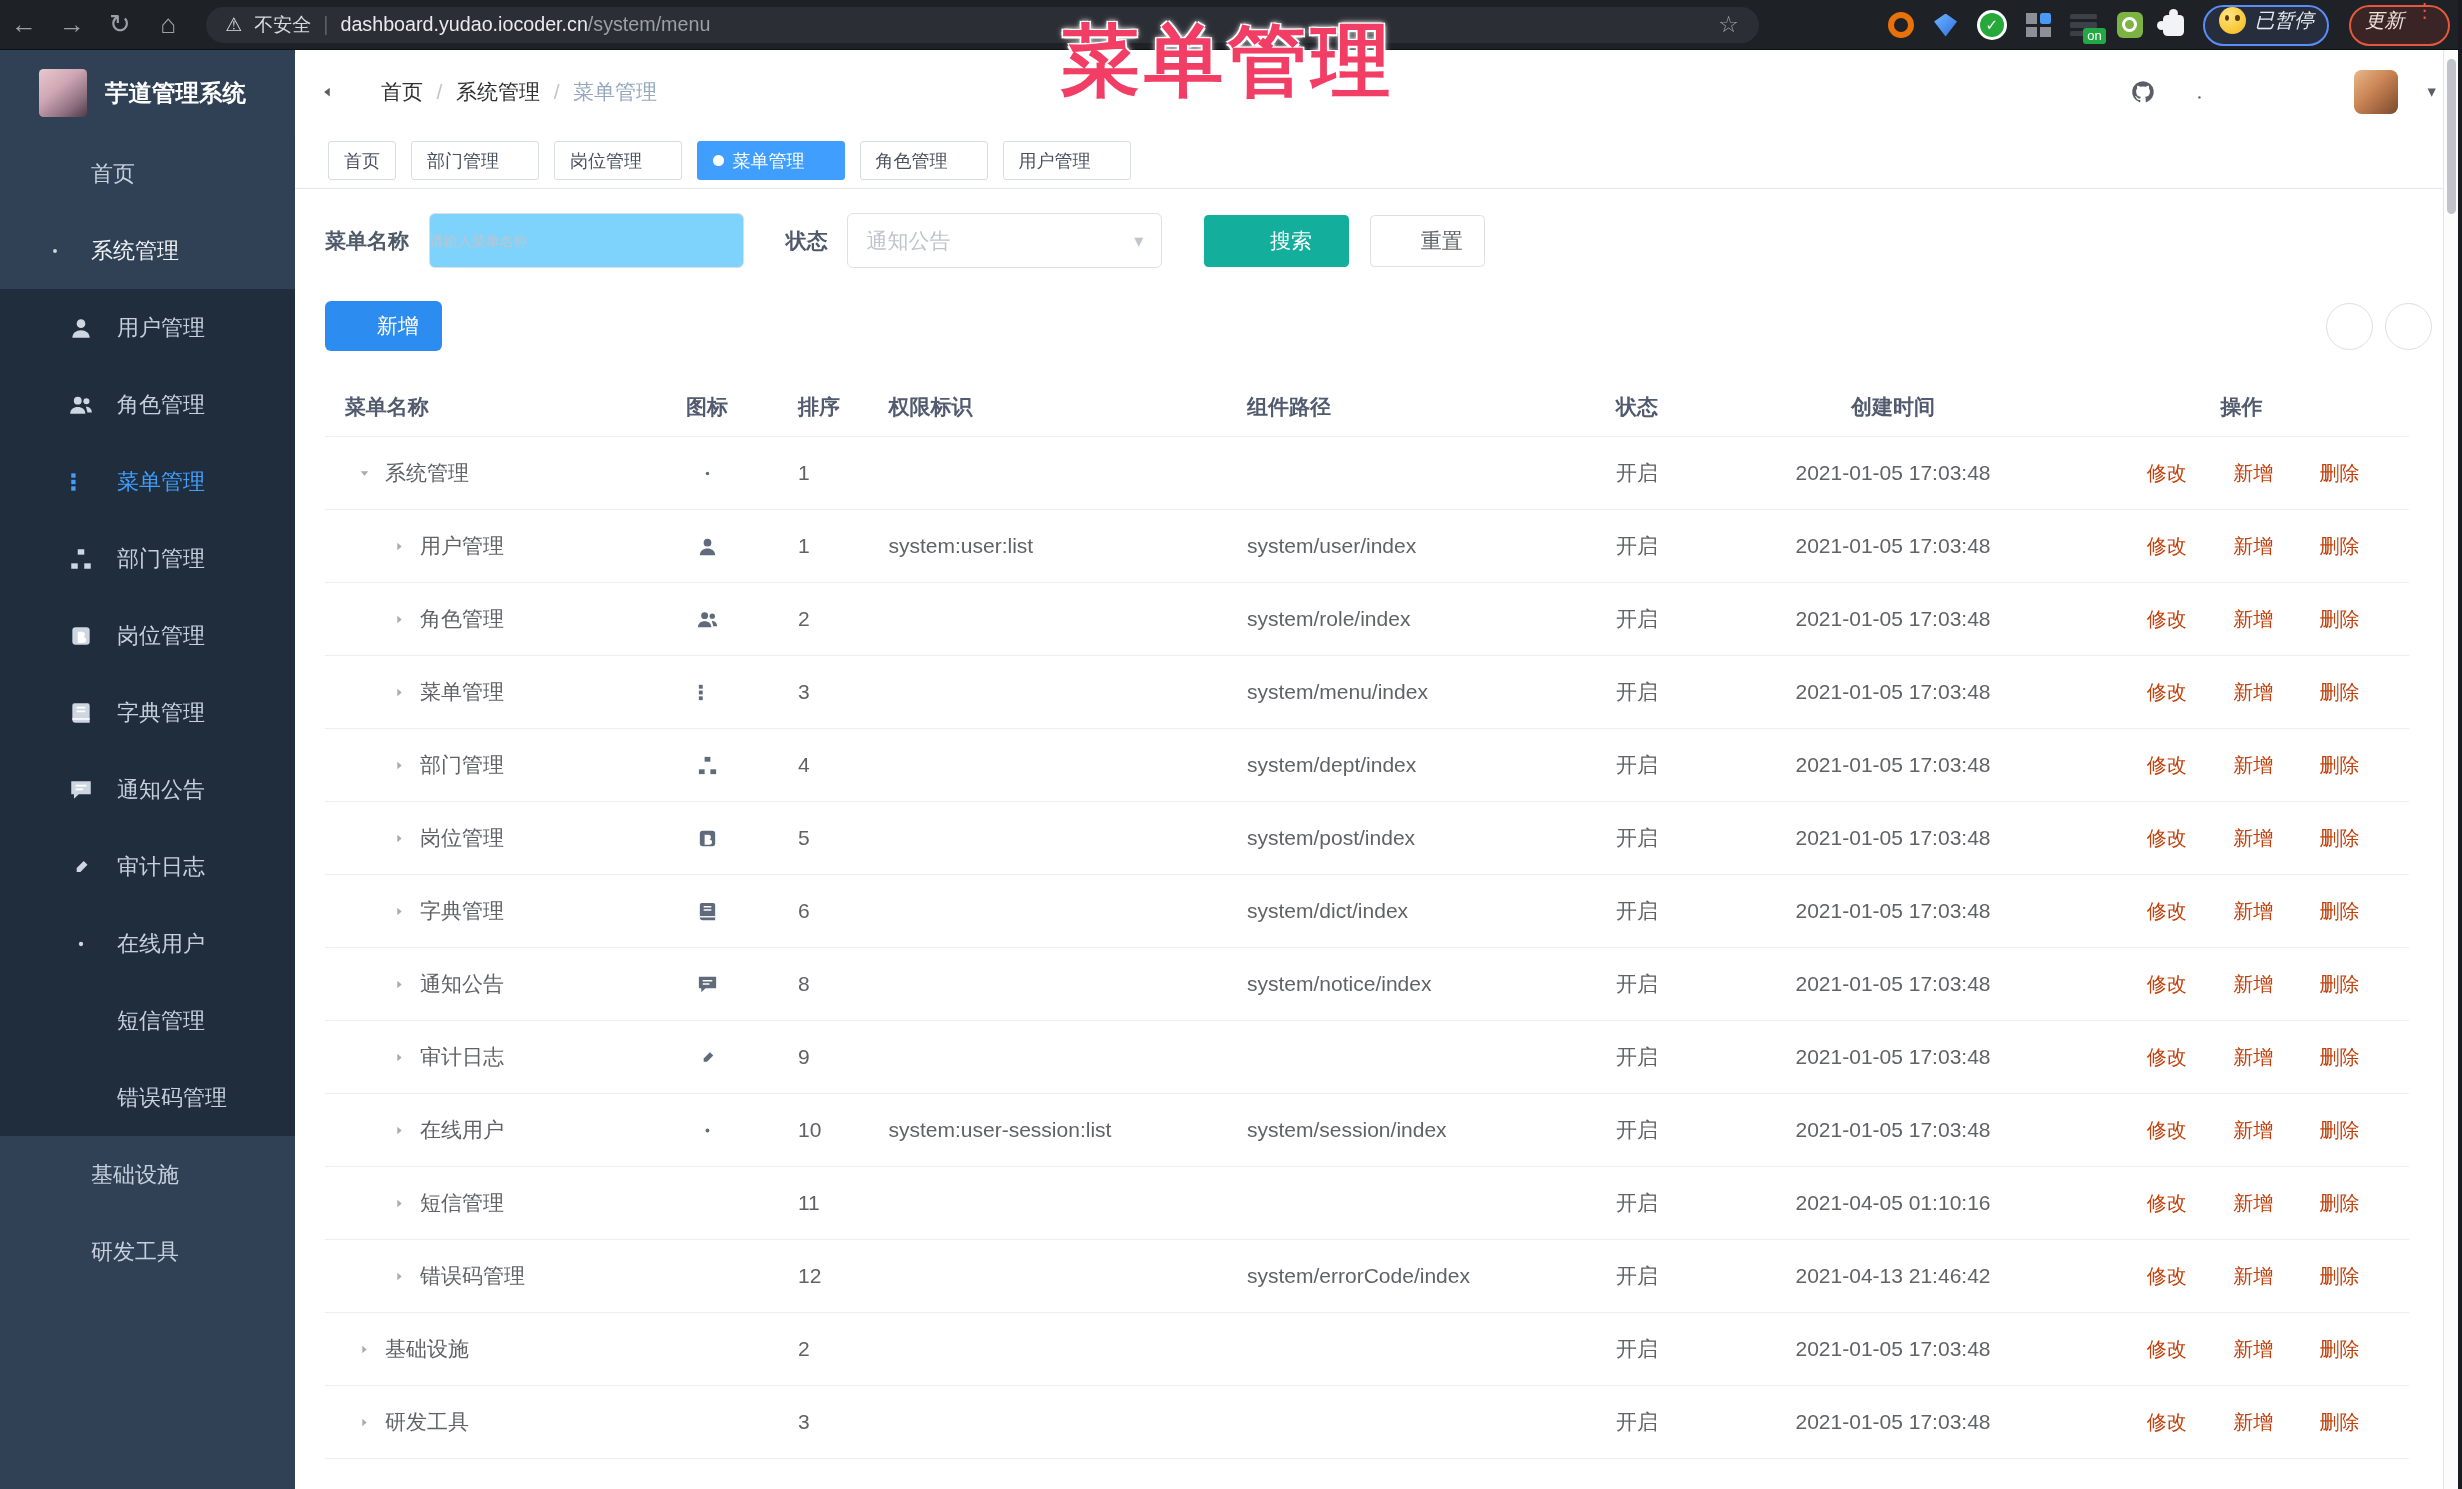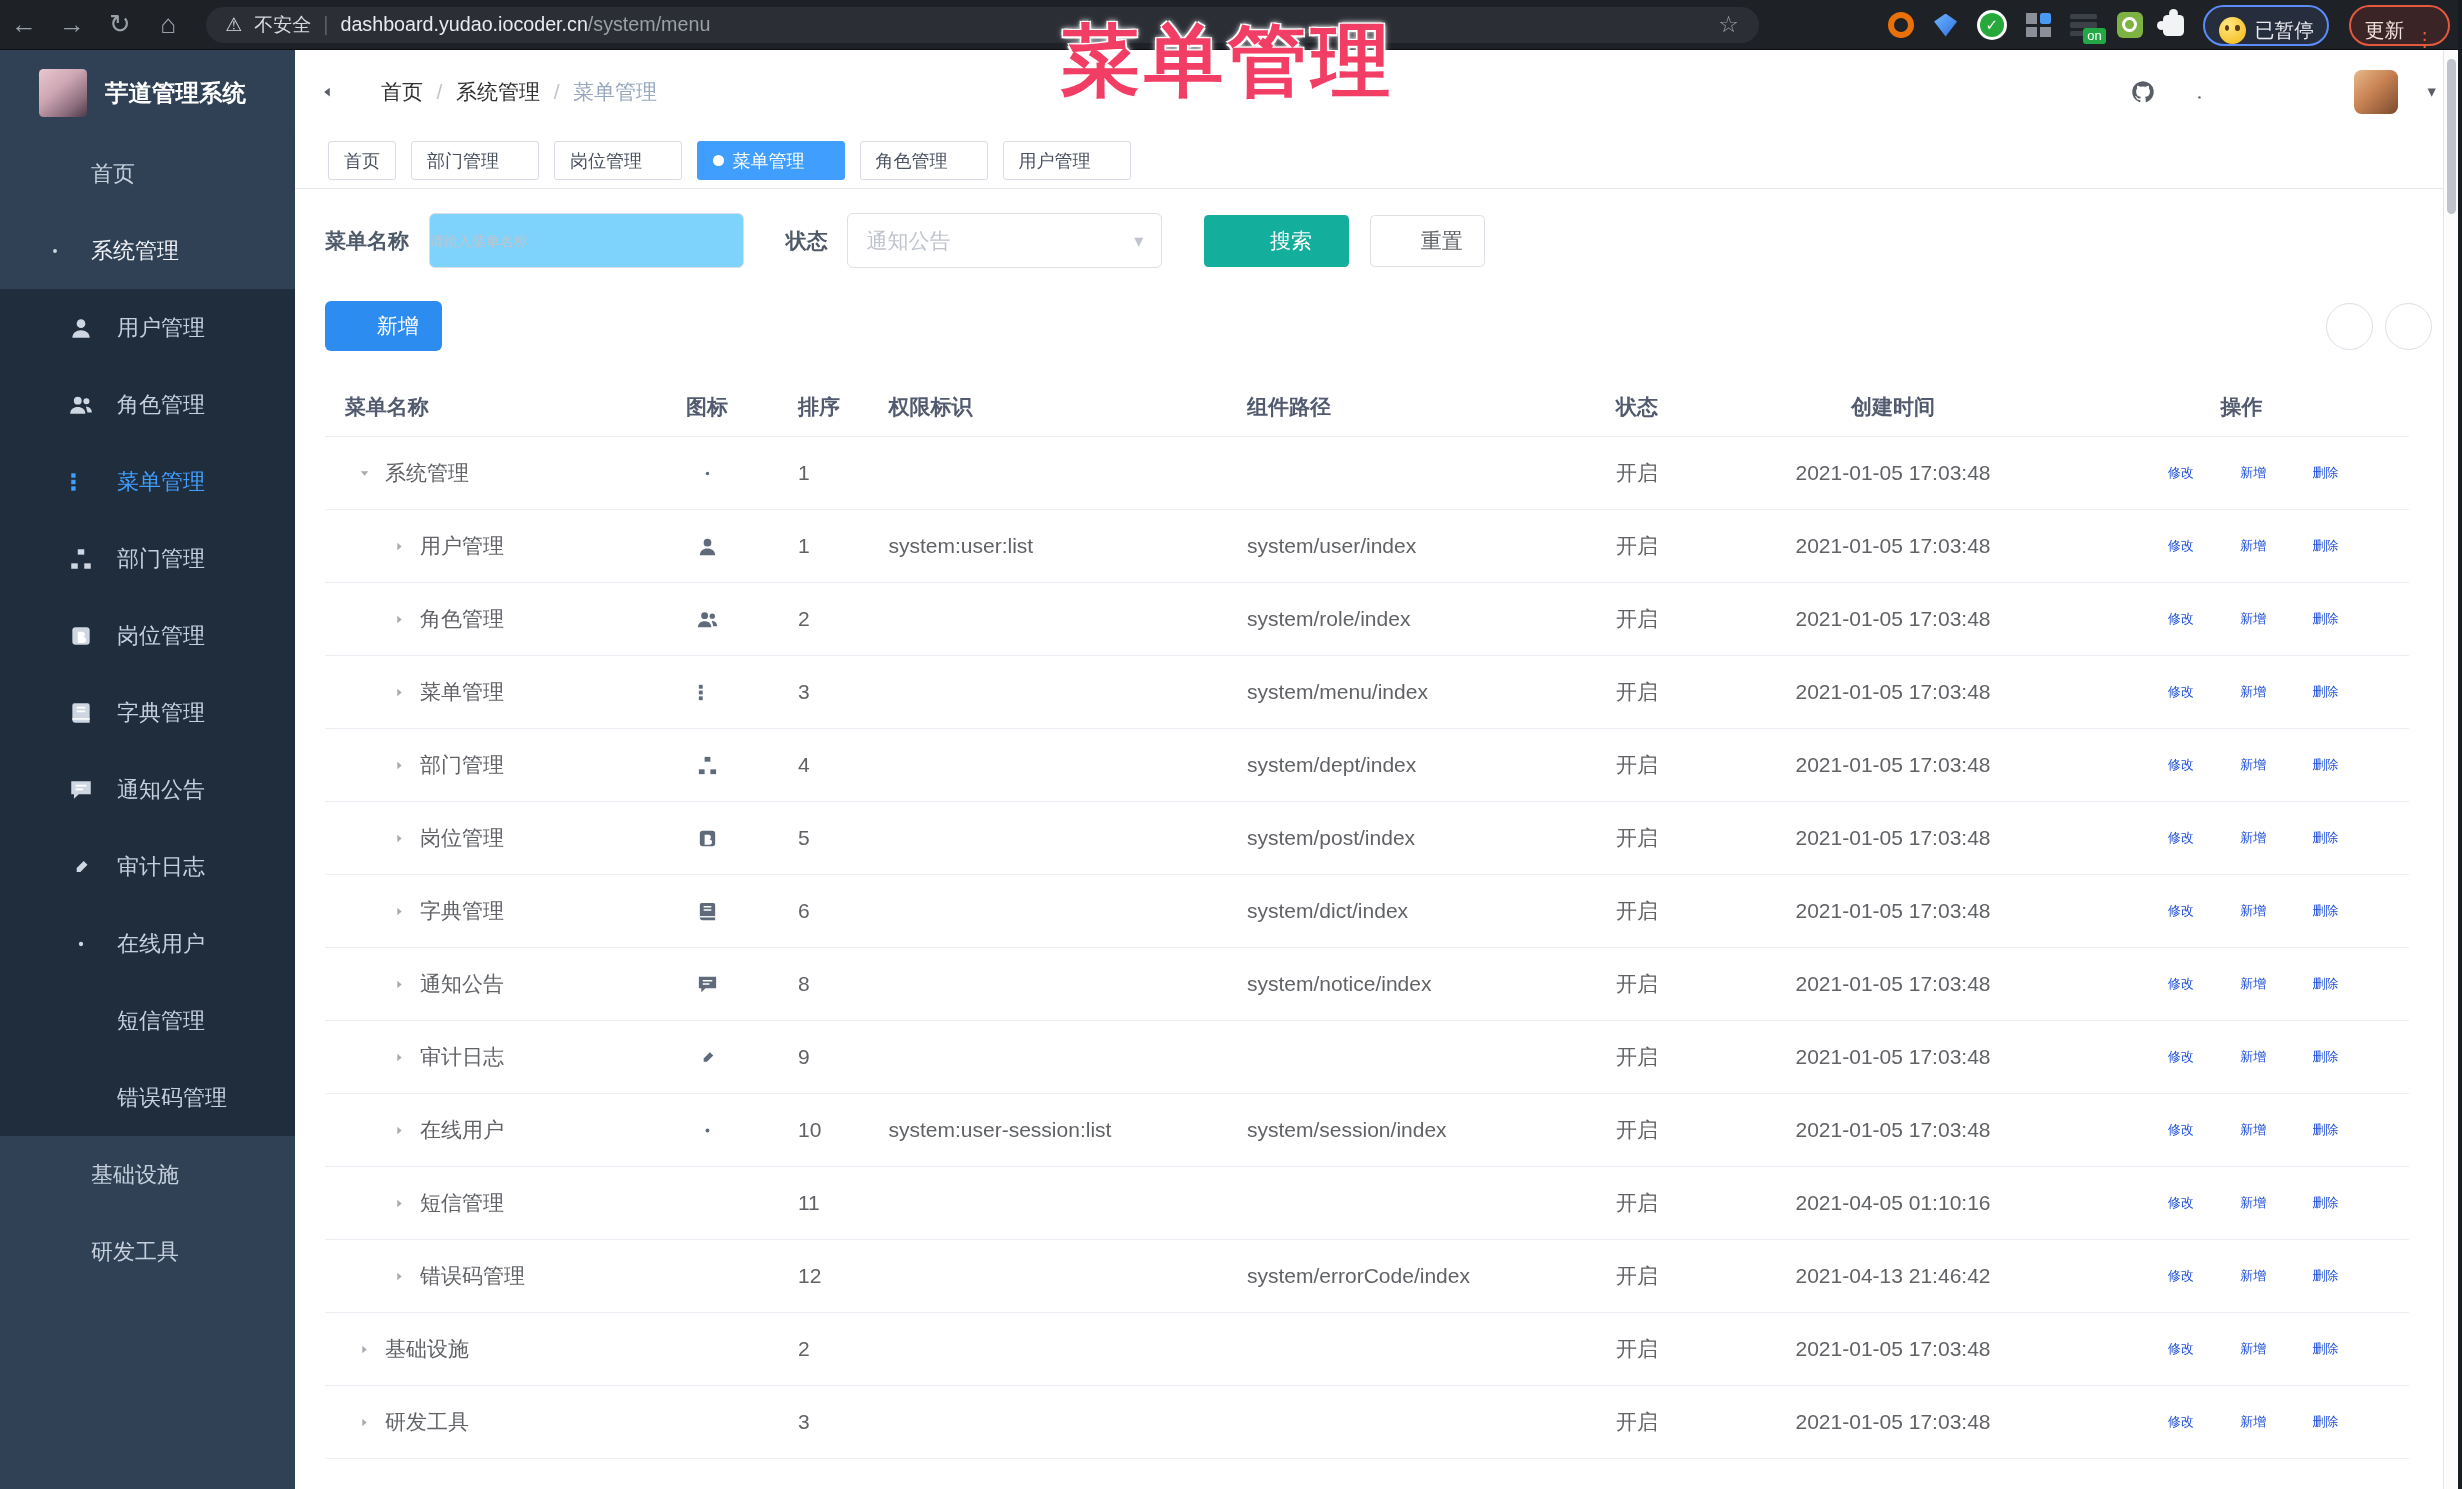--- a/index.html
+++ b/index.html
@@ -33,21 +33,21 @@
   .ext-on .bars { position:absolute; inset:0; display:flex; flex-direction:column; justify-content:space-between; }
   .ext-on .bars i { height:5.3px; background:#3c4148; border-radius:1.5px; }
   .ext-on .badge { position:absolute; right:-9px; bottom:-7.6px; background:#23a845; color:#fff; font-size:13px;
     padding:0.8px 4.5px; border-radius:3px; border:1.5px solid #0f1screen215; }
   .ext-mag { width:26px; height:26px; background:#7cb342; border-radius:6px; position:relative; }
   .ext-mag::after { content:""; position:absolute; left:5.3px; top:5.3px; width:9px; height:9px;
     border:3px solid #fff; border-radius:50%; }
   .ext-puzzle { width:21px; height:21px; background:#f1f3f4; border-radius:4.5px; position:relative; }
   .ext-puzzle::before { content:""; position:absolute; top:-5.3px; left:6px; width:9px; height:9px; background:#f1f3f4; border-radius:50%; }
   .ext-puzzle::after { content:""; position:absolute; left:-5.3px; top:6px; width:9px; height:9px; background:#f1f3f4; border-radius:50%; }
-  .pill { height:41px; display:flex; align-items:flex-end; border-radius:21px; }
+  .pill { height:41px; display:flex; align-items:flex-start; border-radius:21px;font-style:italic; }
   #paused-pill { border:2.3px solid #5c8cf7; background:#262e3e; padding:0 13.6px; gap:9px; }
   .emoji-face { width:27px; height:27px; border-radius:50%;
     background:radial-gradient(circle at 35% 30%, #ffe680, #f7c531 70%); position:relative; }
   .emoji-face::before, .emoji-face::after { content:""; position:absolute; top:8.3px; width:4.5px; height:6px; border-radius:50%; background:#5b3b14; }
   .emoji-face::before { left:6px; } .emoji-face::after { right:6px; }
   #paused-pill span { color:#e8eaed; font-size:19.7px; }
   #update-pill { border:2.3px solid #e4593e; background:#3a2426; padding:0 13.6px; gap:10.6px; }
   #update-pill span { color:#efe2da; font-size:19.7px; }
   #update-pill .dots { color:#e4593e; font-size:19.7px; letter-spacing:0; line-height:7.6px; }
 
@@ -135,21 +135,21 @@
   .c-perm { padding-left:26.5px; }
   .c-path { padding-left:29px; }
   .c-status { padding-left:49px; }
   .c-time { justify-content:center; }
   .c-ops { justify-content:center; gap:23px; }
   .indent.l2 { width:35px; flex:none; }
   .caret { width:13px; height:13px; color:#a8abb2; }
   .caret.down { transform:rotate(90deg); }
   .tic { width:23px; height:23px; color:#5f6b7a; }
   .tic.lite { color:#9fc3de; }
-  .c-ops a { color:#1d4ed8; display:flex; align-items:flex-end; gap:6px; font-size:13px; cursor:pointer; text-decoration:none; }
+  .c-ops a { color:#c2410c; display:flex; align-items:flex-end; gap:6px; font-size:20px; cursor:pointer; text-decoration:none; }
   .aic { width:17.4px; height:17.4px; }
 
   
   #scrollbar { position:absolute; right:3.8px; top:50px; bottom:0; width:15px; background:#fcfcfc;
     border-left:0.8px solid #e4e4e4; z-index:4; }
   #scroll-thumb { position:absolute; left:2.3px; top:9px; width:9.8px; height:155px; border-radius:5.3px; background:#c0c4ca; }
   #scroll-edge { position:absolute; right:0; top:0; bottom:0; width:3.8px; background:#181b20; z-index:6; }
 </style>
 </head>
 <body>

